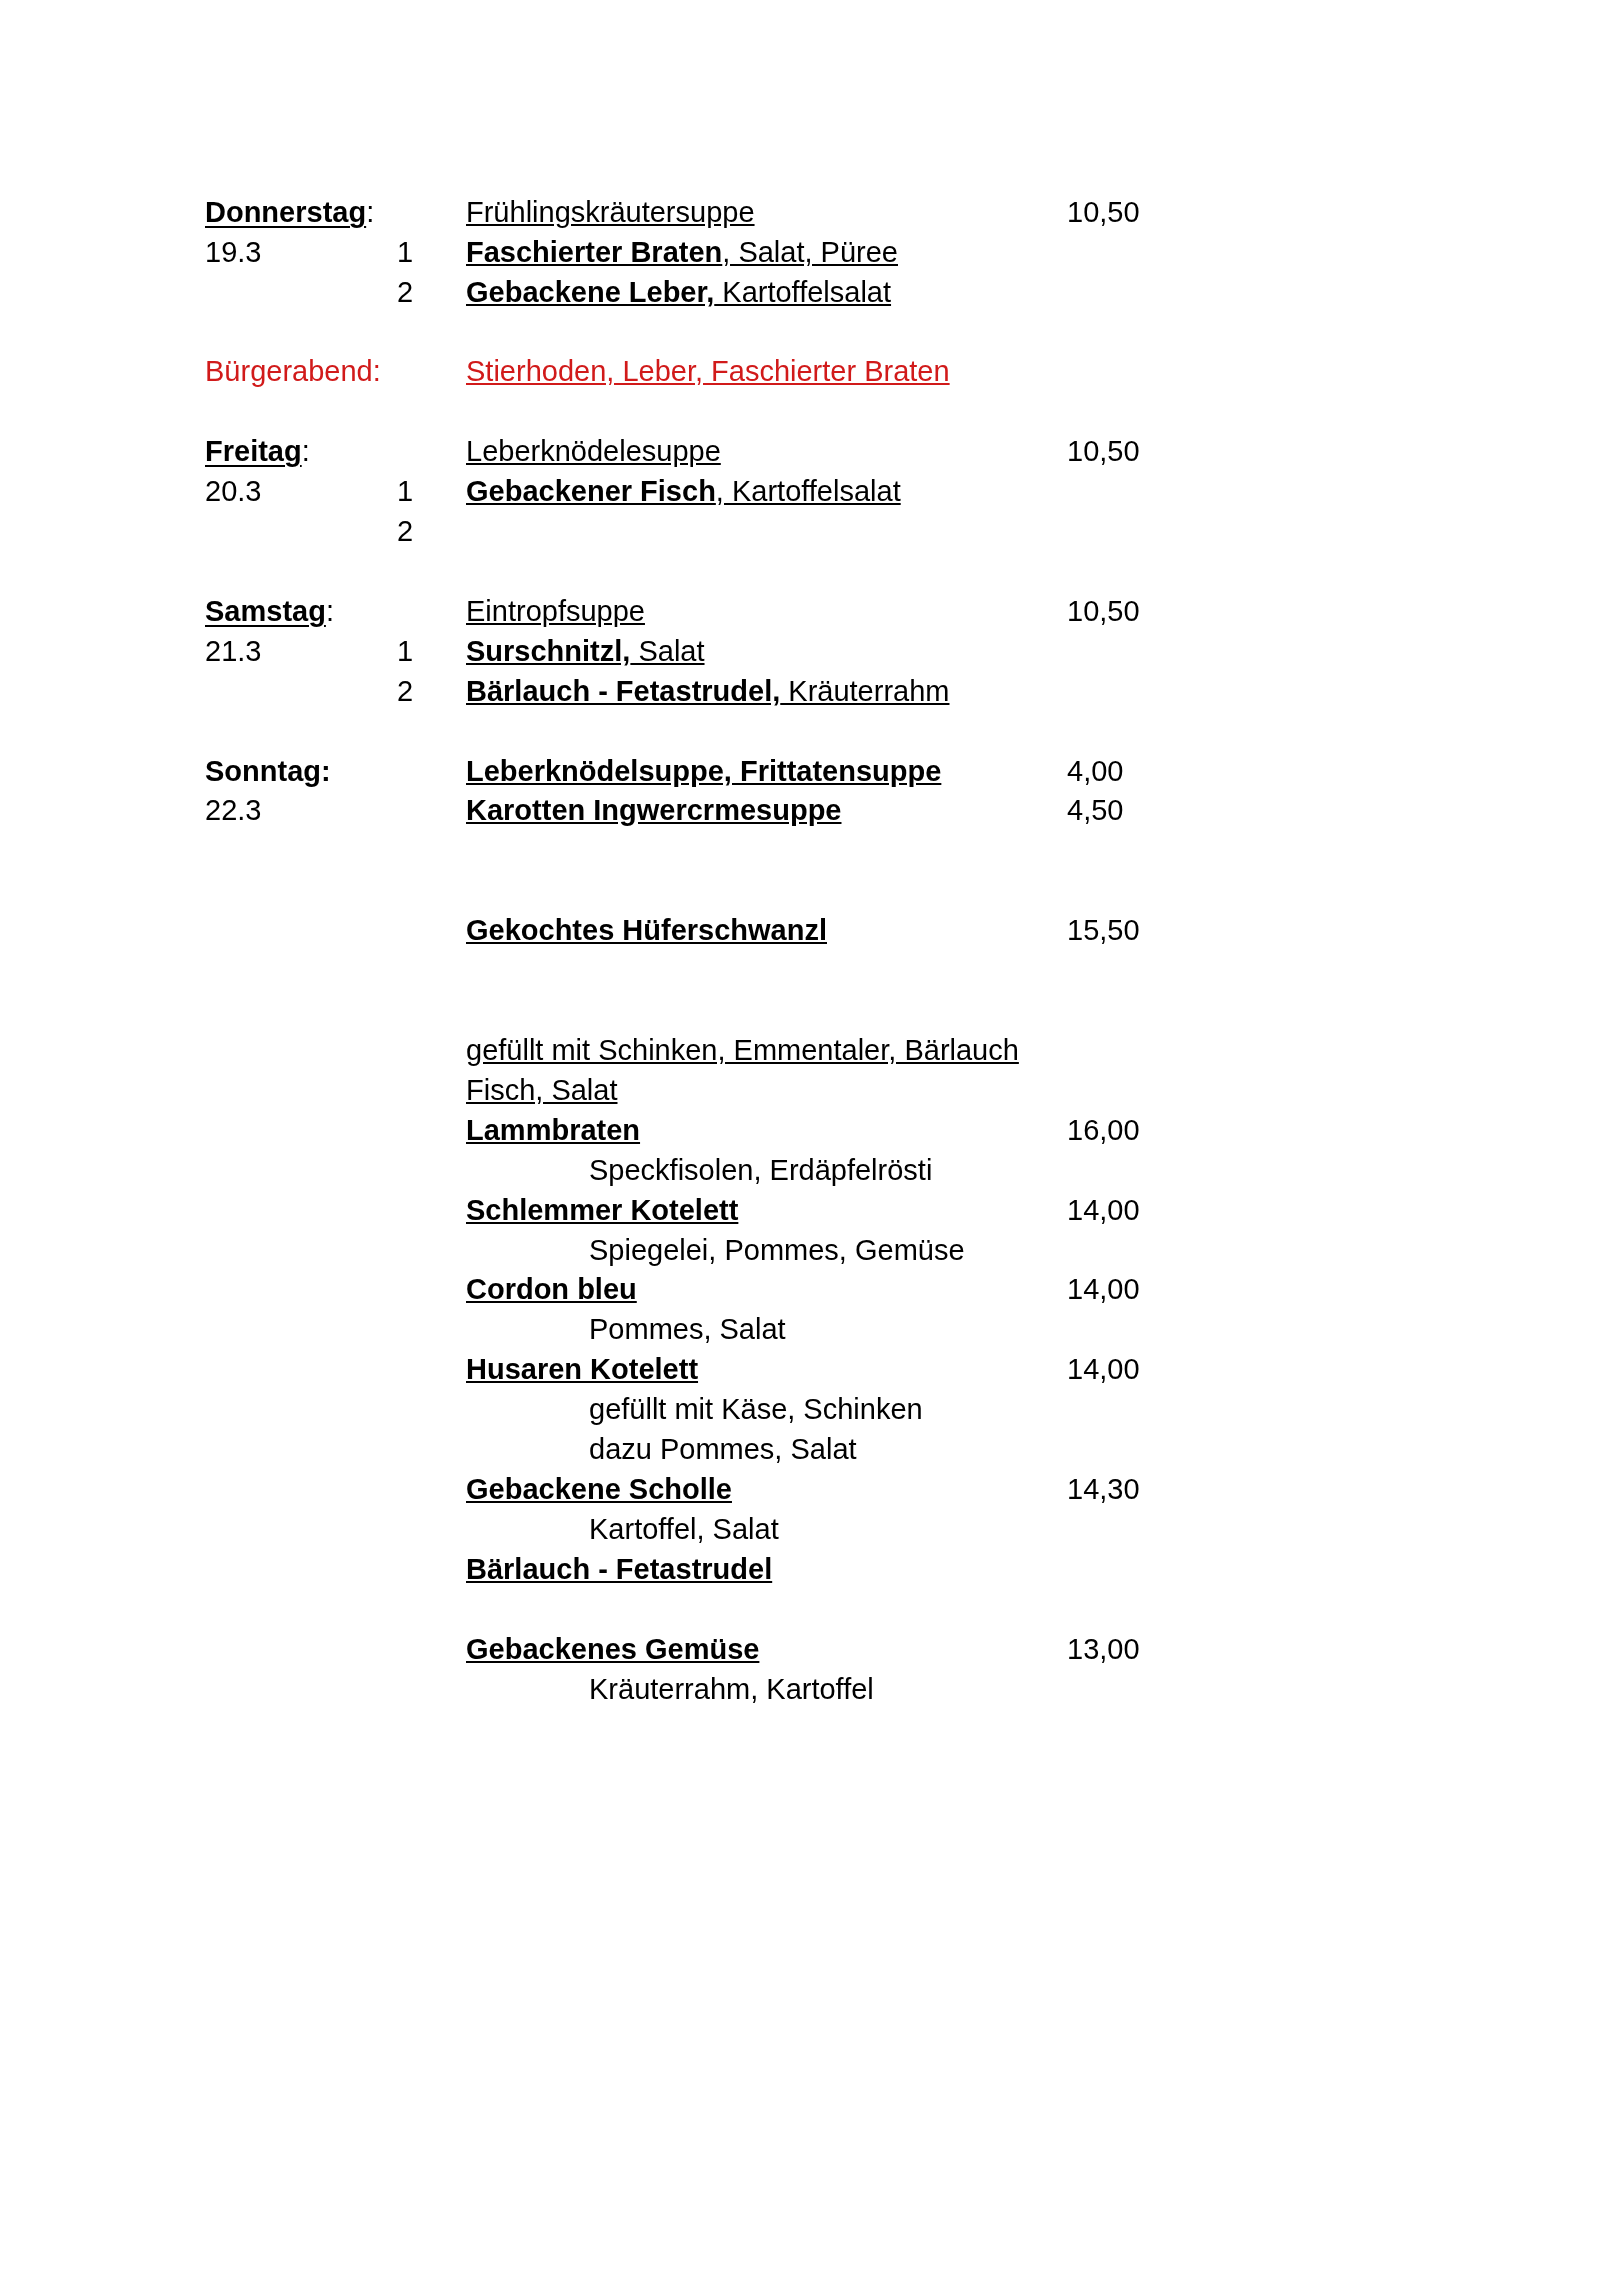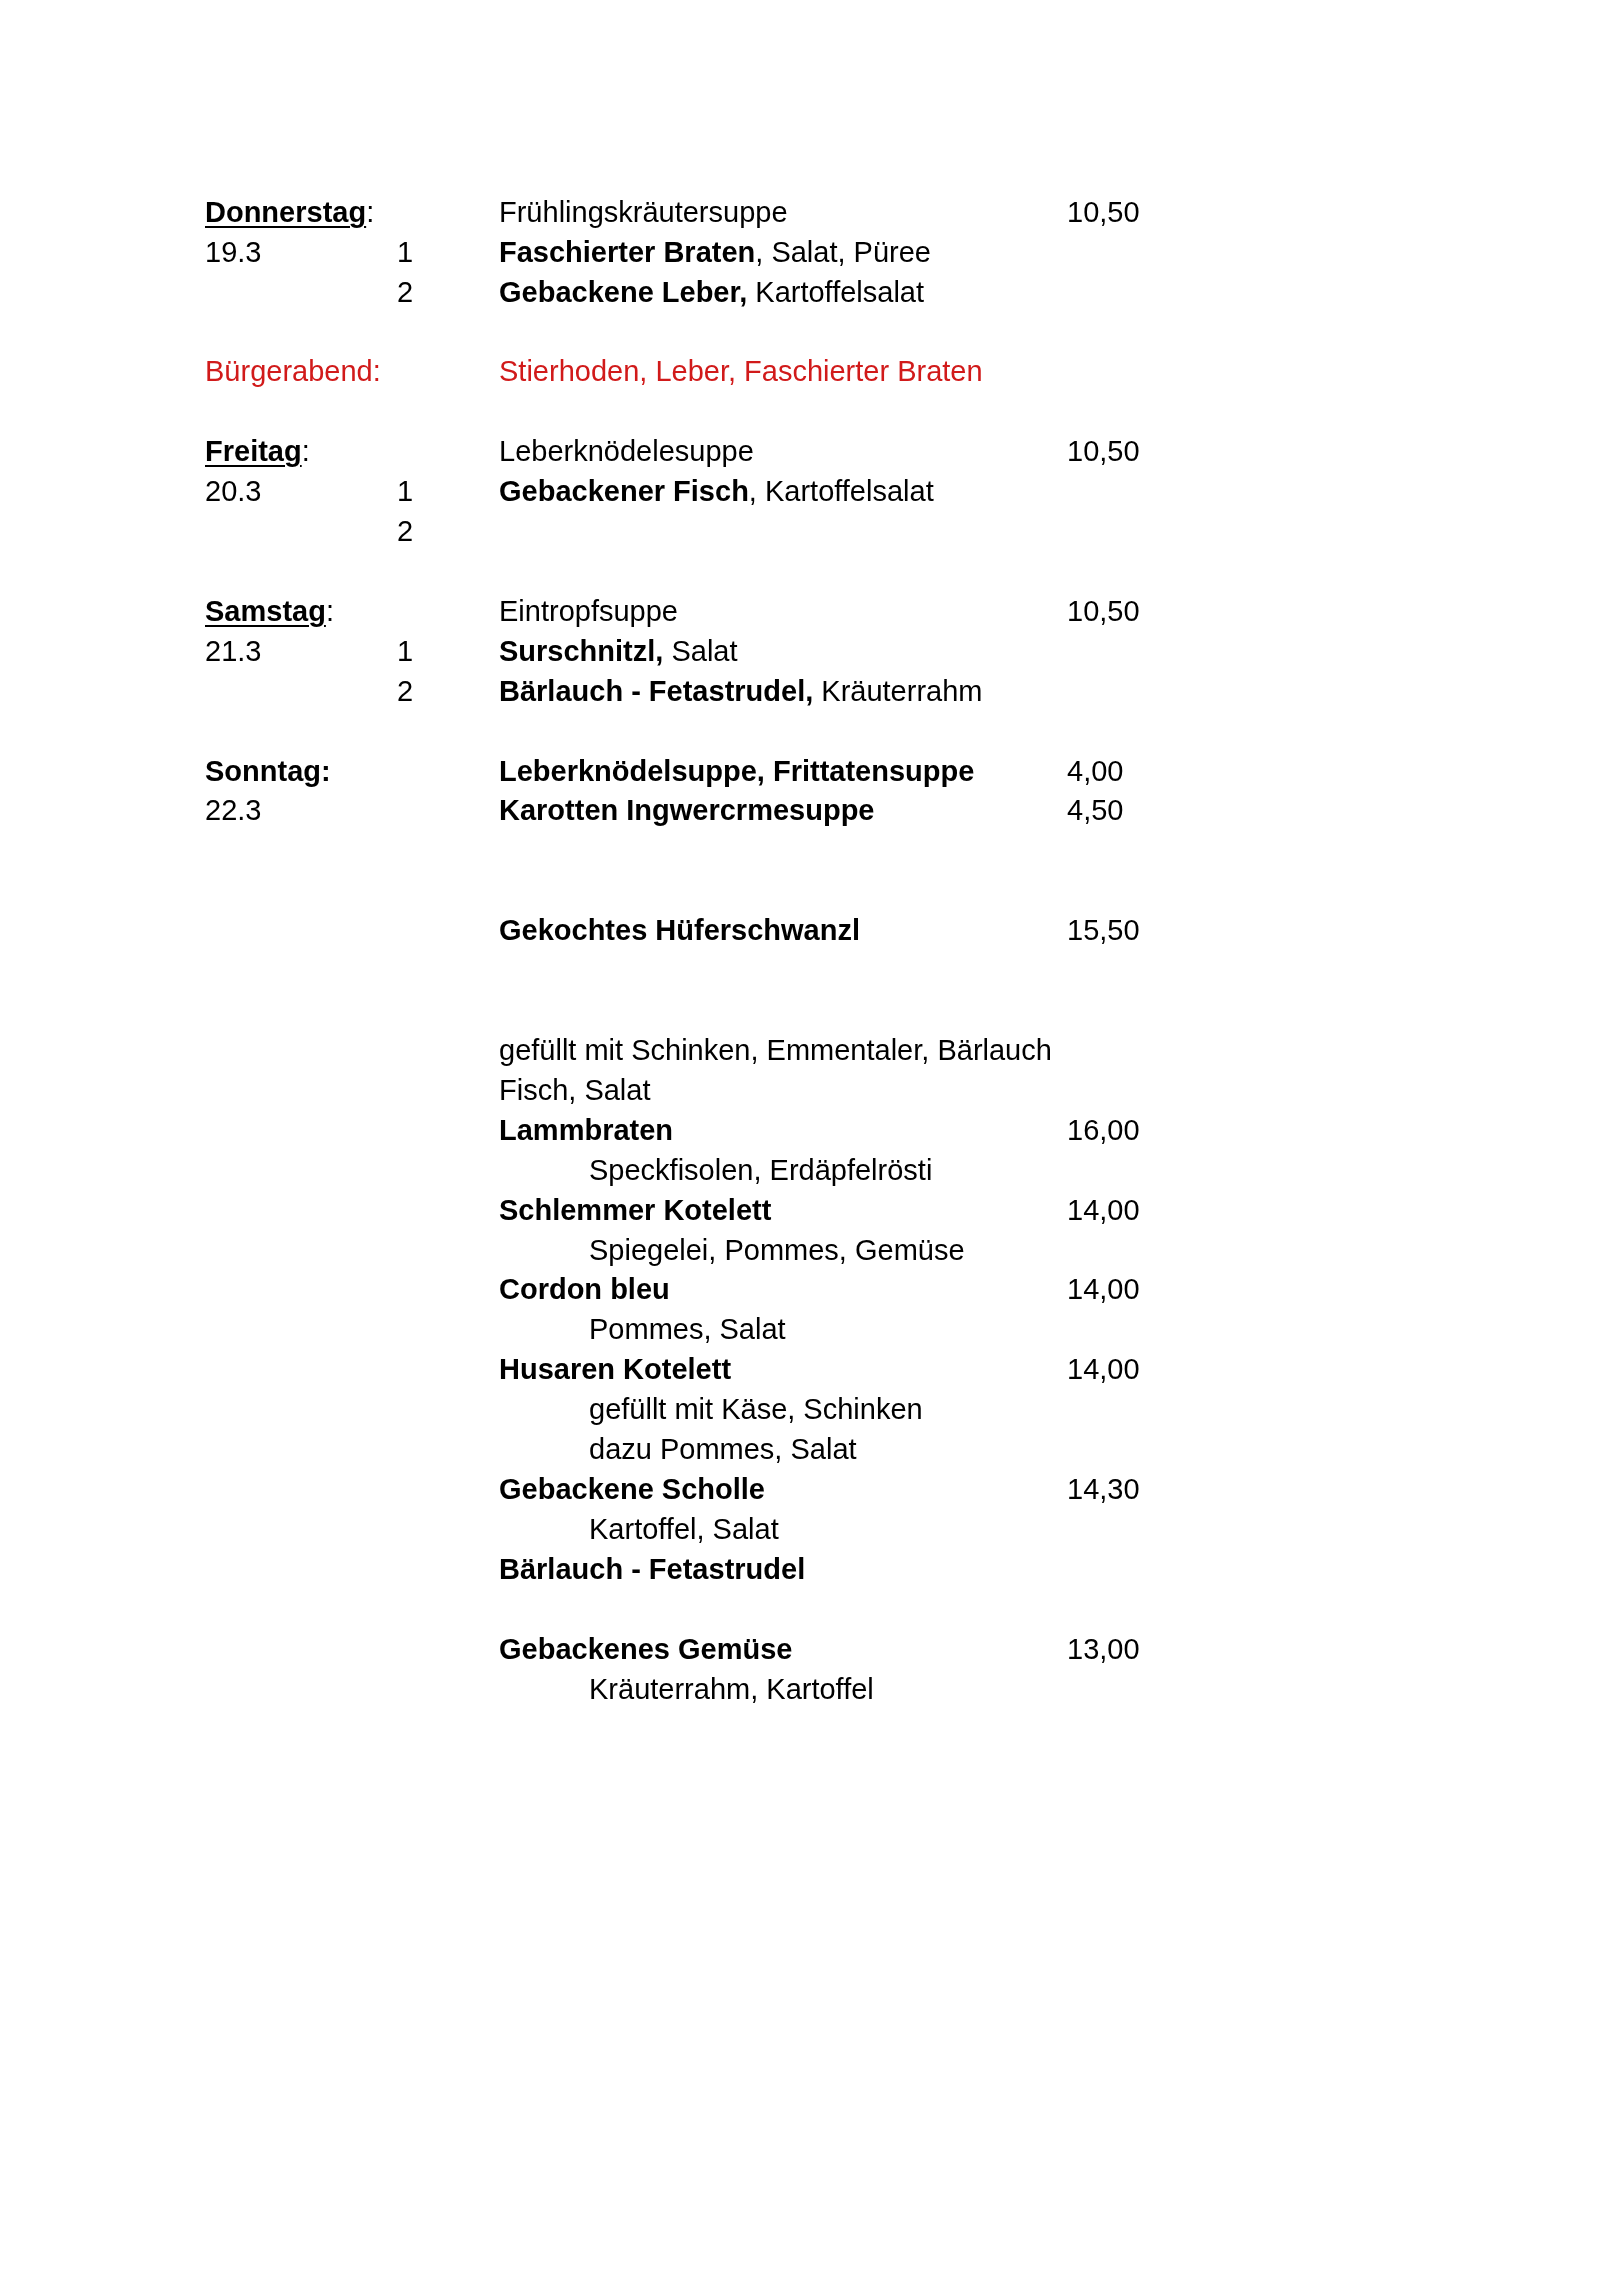--- a/index.html
+++ b/index.html
@@ -9,21 +9,21 @@
       color: #000000;
       font-size: 29px;
     }
     .page { position: absolute; left: 0; top: 0; width: 1623px; height: 2295px; margin-left: 12px; }
     .line {
       position: absolute; left: 0; width: 1623px; height: 40px;
       line-height: 40px; white-space: nowrap;
     }
     .c-day { position: absolute; left: 193px; }
     .c-num { position: absolute; left: 385px; }
-    .c-dish { position: absolute; left: 487px; }
+    .c-dish { position: absolute; left: 454px; text-decoration: underline; }
     .c-indent { position: absolute; left: 577px; }
     .c-price { position: absolute; left: 1055px; }
     .b { font-weight: bold; }
     .u { text-decoration: underline; text-underline-offset: 3.9px; text-decoration-thickness: 2px; }
     .red { color: #d11a1a; }
   </style>
 </head>
 <body>
 
 <div class="page">

